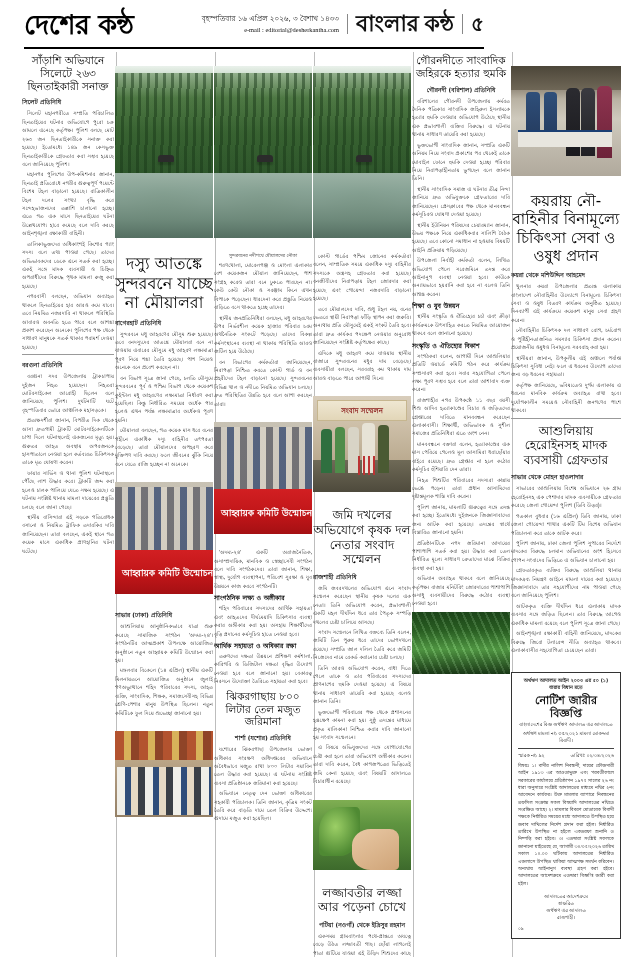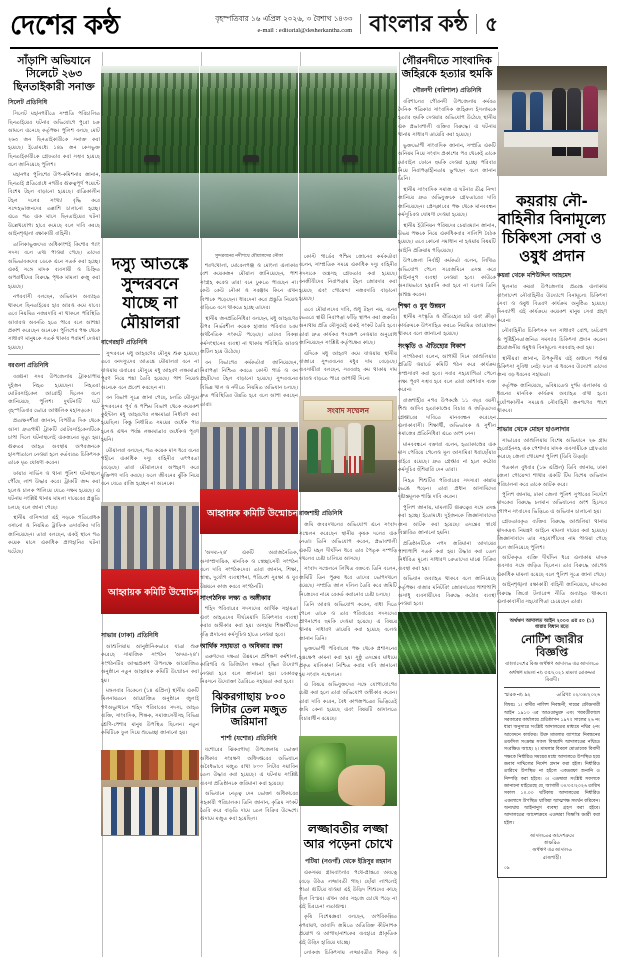--- a/index.html
+++ b/index.html
@@ -4,41 +4,41 @@
 <style>
   * { box-sizing: border-box; margin: 0; padding: 0; }
   body {
     width: 640px; height: 969px;
     background: #ffffff;
     font-family: "Liberation Serif", "DejaVu Serif", serif;
     color: #111;
     overflow: hidden;
     position: relative;
   }
-  .page { width: 508px; height: 969px; position: relative; padding: 0 6px; }
+  .page { width: 508px; height: 969px; position: relative; padding: 0 20px; }
 
   
   .masthead {
     display: flex; align-items: center; justify-content: space-between;
     height: 46px; padding: 2px 4px 0 4px;
   }
   .mast-logo {
     font-family: "DejaVu Sans", sans-serif;
     font-size: 27px; font-weight: bold; letter-spacing: -0.5px;
     color: #000; line-height: 1;
   }
   .mast-right { display: flex; align-items: center; gap: 0; }
   .mast-dateblock {
     text-align: right; padding-right: 8px; line-height: 1.45;
     border-right: 1px solid #888;
   }
   .mast-date { font-size: 7.2px; font-family: "DejaVu Sans", sans-serif; color: #111; }
   .mast-email { font-size: 6.4px; font-family: "Liberation Serif", serif; color: #111; }
   .mast-section {
-    font-family: Liberation Sans, sans-serif; font-weight: bold;
+    font-family: Liberation Serif, serif; font-weight: bold;
     font-size: 22px; padding: 0 8px; line-height: 1;
   }
   .mast-pageno {
     font-family: "DejaVu Sans", sans-serif; font-weight: bold; font-size: 20px;
     border-left: 1px solid #888; padding-left: 8px; line-height: 1;
   }
   .mast-rule { border-bottom: 2px solid #000; margin: 1px 4px 3px 4px; }
 
   
   .grid {
@@ -47,21 +47,21 @@
     gap: 0;
     height: 905px;
     padding: 0 2px;
   }
   .vrule { background: #bdbdbd; width: 1px; margin: 0 2px; }
   .col { overflow: hidden; position: relative; }
 
   
   .hl {
     font-family: "DejaVu Sans", sans-serif;
-    font-weight: bold; text-align: center; line-height: 1.22;
+    font-weight: normal; text-align: center; line-height: 1.22;
     color: #000; padding: 2px 0 3px 0;
   }
   .hl-s { font-size: 10.5px; }
   .hl-m { font-size: 12px; }
   .hl-l { font-size: 15px; }
   .hl-xl { font-size: 16px; }
   .byline {
     font-family: "DejaVu Sans", sans-serif;
     font-size: 6px; font-weight: bold; color: #222;
     padding: 2px 0 1px 0;
@@ -186,21 +186,21 @@
   .ph-green::after { content:""; position:absolute; inset:0;
     background: repeating-linear-gradient(66deg, rgba(255,255,255,0.10) 0 2px, rgba(0,0,0,0.12) 2px 7px); }
 
   .caption {
     font-family:"DejaVu Sans", sans-serif; font-size: 4.6px; color:#333;
     text-align: center; padding: 1px 0 2px 0; line-height:1.3;
   }
 
   
   .notice {
-    border: 1px solid #333; padding: 5px 6px; margin-top: 6px;
+    border: 1px solid #333; padding: 5px 6px; margin-top: 18px;
     background:#fff;
   }
   .notice-top {
     font-family:"DejaVu Sans",sans-serif; font-size:4.8px; text-align:center; font-weight:bold;
     line-height:1.4; margin-bottom:2px;
   }
   .notice-title {
     font-family:"DejaVu Sans",sans-serif; font-size:11px; font-weight:bold;
     text-align:center; line-height:1.2; margin:1px 0 2px 0;
   }
@@ -327,20 +327,21 @@
         <div class="banner"></div>
         <div class="bantxt">সংবাদ সম্মেলন</div>
         <div class="seat"></div>
         <div class="m1"></div>
         <div class="m2"></div>
         <div class="m3"></div>
         <div class="m4"></div>
         <div class="m5"></div>
         <div class="mics"></div>
       </div>
+      <div class="hl hl-m">জমি দখলের অভিযোগে কৃষক দল নেতার সংবাদ সম্মেলন</div>
       <div class="byline">রাজশাহী প্রতিনিধি</div>
       <div class="bodytext">
         <p>জমি জবরদখলের অভিযোগ এনে সংবাদ সম্মেলন করেছেন স্থানীয় কৃষক দলের এক নেতা। তিনি অভিযোগ করেন, প্রভাবশালী একটি মহল দীর্ঘদিন ধরে তার পৈতৃক সম্পত্তি দখলের চেষ্টা চালিয়ে আসছে।</p>
         <p>সংবাদ সম্মেলনে লিখিত বক্তব্যে তিনি বলেন, জমিটি তিন পুরুষ ধরে তাদের ভোগদখলে রয়েছে। সম্প্রতি জাল দলিল তৈরি করে জমিটি নিজেদের নামে রেকর্ড করানোর চেষ্টা চলছে।</p>
         <p>তিনি আরও অভিযোগ করেন, বাধা দিতে গেলে তাকে ও তার পরিবারের সদস্যদের প্রাণনাশের হুমকি দেওয়া হয়েছে। এ বিষয়ে থানায় সাধারণ ডায়েরি করা হয়েছে বলেও জানান তিনি।</p>
         <p>ভুক্তভোগী পরিবারের পক্ষ থেকে প্রশাসনের হস্তক্ষেপ কামনা করা হয়। সুষ্ঠু তদন্তের মাধ্যমে প্রকৃত মালিকানা নিশ্চিত করার দাবি জানানো হয় সংবাদ সম্মেলনে।</p>
         <p>এ বিষয়ে অভিযুক্তদের সঙ্গে যোগাযোগের চেষ্টা করা হলে তারা অভিযোগ অস্বীকার করেন। তারা দাবি করেন, বৈধ কাগজপত্রের ভিত্তিতেই জমি কেনা হয়েছে এবং বিষয়টি আদালতে বিচারাধীন রয়েছে।</p>
       </div>
       <div class="photo ph-plant">
         <div class="leaf"></div>
@@ -400,20 +401,21 @@
       </div>
       <div class="hl hl-l">কয়রায় নৌ-বাহিনীর বিনামূল্যে চিকিৎসা সেবা ও ওষুধ প্রদান</div>
       <div class="byline">কয়রা থেকে মশিউদ্দিন আহমেদ</div>
       <div class="bodytext">
         <p>খুলনার কয়রা উপজেলার প্রত্যন্ত এলাকায় বাংলাদেশ নৌবাহিনীর উদ্যোগে বিনামূল্যে চিকিৎসা সেবা ও ওষুধ বিতরণ কার্যক্রম অনুষ্ঠিত হয়েছে। দিনব্যাপী এই কার্যক্রমে কয়েকশ মানুষ সেবা গ্রহণ করেন।</p>
         <p>নৌবাহিনীর চিকিৎসক দল সাধারণ রোগ, চর্মরোগ ও পুষ্টিহীনতাজনিত সমস্যার চিকিৎসা প্রদান করেন। প্রয়োজনীয় ওষুধও বিনামূল্যে সরবরাহ করা হয়।</p>
         <p>স্থানীয়রা জানান, উপকূলীয় এই অঞ্চলে পর্যাপ্ত চিকিৎসা সুবিধা নেই। ফলে এ ধরনের উদ্যোগ তাদের জন্য বড় ধরনের সহায়তা।</p>
         <p>কর্তৃপক্ষ জানিয়েছে, ভবিষ্যতেও দুর্গম এলাকায় এ ধরনের মানবিক কার্যক্রম অব্যাহত রাখা হবে। দুর্যোগকালীন সময়েও নৌবাহিনী জনগণের পাশে থাকবে।</p>
       </div>
       <div class="thinrule"></div>
+      <div class="hl hl-m">আশুলিয়ায় হেরোইনসহ মাদক ব্যবসায়ী গ্রেফতার</div>
       <div class="byline">সাভার থেকে মোহন হাওলাদার</div>
       <div class="bodytext">
         <p>সাভারের আশুলিয়ায় বিশেষ অভিযানে ২৬ গ্রাম হেরোইনসহ এক পেশাদার মাদক ব্যবসায়ীকে গ্রেফতার করেছে জেলা গোয়েন্দা পুলিশ (ডিবি উত্তর)।</p>
         <p>গতকাল বুধবার (১৬ এপ্রিল) ডিবি জানায়, ঢাকা জেলা গোয়েন্দা শাখার একটি টিম বিশেষ অভিযান পরিচালনা করে তাকে আটক করে।</p>
         <p>পুলিশ জানায়, ঢাকা জেলা পুলিশ সুপারের নির্দেশে মাদকের বিরুদ্ধে চলমান অভিযানের অংশ হিসেবে গোপন সংবাদের ভিত্তিতে এ অভিযান চালানো হয়।</p>
         <p>গ্রেফতারকৃত ব্যক্তির বিরুদ্ধে আশুলিয়া থানায় মাদকদ্রব্য নিয়ন্ত্রণ আইনে মামলা দায়ের করা হয়েছে। জিজ্ঞাসাবাদে তার সহযোগীদের নাম পাওয়া গেছে বলে জানিয়েছে পুলিশ।</p>
         <p>আটককৃত ব্যক্তি দীর্ঘদিন ধরে এলাকায় মাদক ব্যবসার সঙ্গে জড়িত ছিলেন। তার বিরুদ্ধে আগেও একাধিক মামলা রয়েছে বলে পুলিশ সূত্রে জানা গেছে।</p>
         <p>আইনশৃঙ্খলা রক্ষাকারী বাহিনী জানিয়েছে, মাদকের বিরুদ্ধে জিরো টলারেন্স নীতি অব্যাহত থাকবে। এলাকাবাসীর সহযোগিতা চেয়েছেন তারা।</p>
       </div>
 

